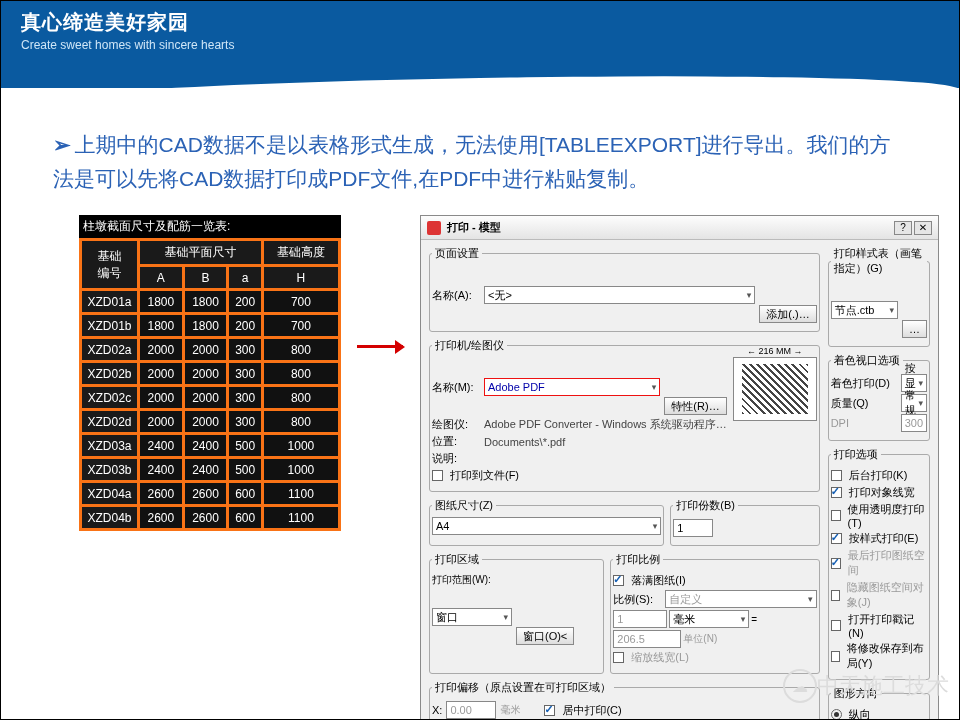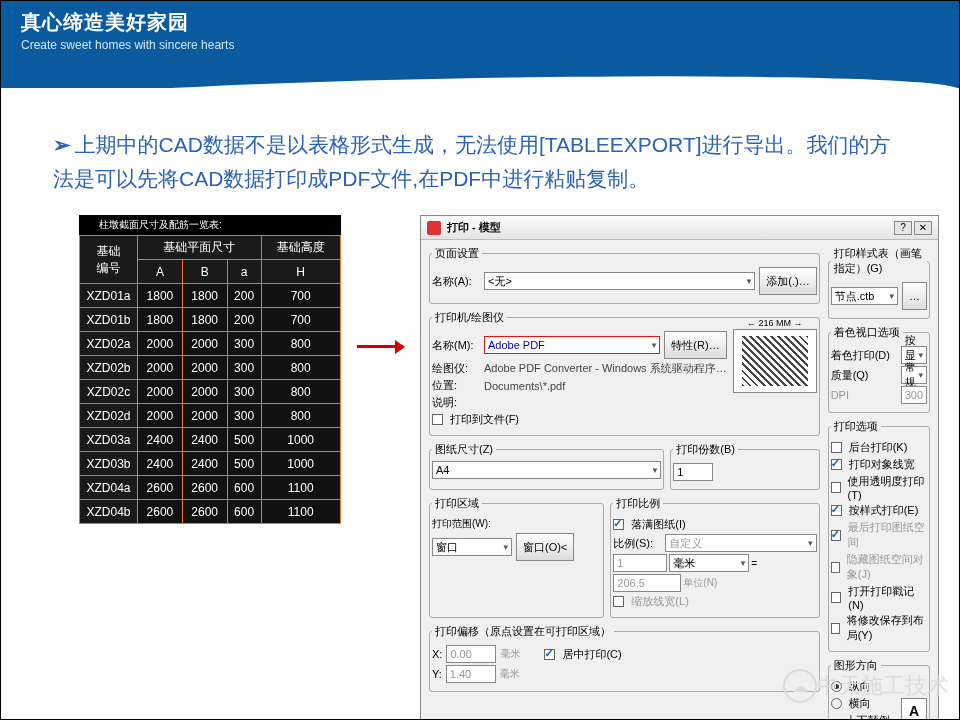--- a/index.html
+++ b/index.html
@@ -7,23 +7,23 @@
   .top-banner { background: #0a5aa0; color: #fff; padding: 8px 20px 6px; }
   .top-banner .cn { font-size: 20px; font-weight: bold; letter-spacing: 1px; }
   .top-banner .en { font-size: 12px; margin-top: 2px; color:#cfe6f7; }
   .banner-wave { height: 30px; background: #0a5aa0; position: relative; }
   .banner-wave::after { content:""; position:absolute; left:0; right:0; bottom:-10px; height:20px; background:#fff; border-top-left-radius:50% 20px; border-top-right-radius:50% 20px; transform:skewY(-1deg); }
   .main-note { color:#2b62b5; font-size:21px; line-height:1.6; padding: 40px 52px 10px; }
   .main-note .arrow { color:#2b62b5; font-weight:bold; margin-right:4px;}
   .content-row { display:flex; align-items:flex-start; padding: 10px 20px 0 78px; gap:14px; }
   
   .cad-wrap { width: 266px; }
-  .cad-title { background:#000; color:#fff; font-size:10px; padding:3px 20px; }
+  .cad-title { background:#000; color:#fff; font-size:12px; padding:3px 4px; }
   table.cad { border-collapse:collapse; width:100%; font-size:12px; color:#fff; background:#000; }
-  table.cad th, table.cad td { border:1px solid #f97316; text-align:center; padding:3px 0; height:24px; }
+  table.cad th, table.cad td { border:3px solid #f97316; text-align:center; padding:3px 0; height:24px; }
   table.cad th { background:#1a1a1a; font-weight:normal; }
   table.cad td { background:#111; }
   table.cad .row-label-col { background:#1a1a1a; width:58px; }
   
   .red-arrow-slot { width:52px; display:flex; align-items:center; justify-content:center; padding-top:130px; }
   .red-arrow { width:46px; height:3px; background:#d40000; position:relative; }
   .red-arrow::after { content:""; position:absolute; right:-2px; top:-5px; border-left:10px solid #d40000; border-top:7px solid transparent; border-bottom:7px solid transparent; }
   
   .dlg { width:520px; border:1px solid #8a8a8a; background:#f0f0f0; font-size:11px; color:#000; position:relative; }
   .dlg-titlebar { display:flex; align-items:center; gap:6px; background:linear-gradient(#fdfdfd,#e4e4e4); padding:4px 6px; border-bottom:1px solid #bbb; }
@@ -35,21 +35,21 @@
   .cols { display:flex; gap:8px; }
   .colL { flex: 1.35; }
   .colR { flex: 1; }
   fieldset { border:1px solid #aaa; padding:4px 2px 6px; margin-bottom:6px; border-radius:3px; }
   legend { padding:0 3px; font-size:11px; }
   .row { display:flex; align-items:center; gap:4px; margin:2px 0; width:100%; }
   .lbl { width:48px; white-space:nowrap; }
   .sel, .txt { flex:1; height:18px; border:1px solid #888; background:#fff; font-size:11px; padding:0 3px; display:flex; align-items:center; position:relative; }
   .sel.small { width:80px; flex:none; }
   .sel::after { content:"▾"; position:absolute; right:3px; font-size:9px; color:#555;}
-  .btn { height:28px; border:1px solid #888; background:linear-gradient(#fff,#ddd); font-size:11px; padding:0 6px; display:flex; align-items:center; cursor:default; }
+  .btn { height:18px; border:1px solid #888; background:linear-gradient(#fff,#ddd); font-size:11px; padding:0 6px; display:flex; align-items:center; cursor:default;margin-top:38px; }
   .chk { width:11px; height:11px; border:1px solid #666; background:#fff; display:inline-block; margin-right:3px; position:relative; }
   .chk.checked::after { content:"✓"; position:absolute; top:-3px; left:-1px; font-size:11px; color:#1760b3; font-weight:bold;}
   .radio { width:11px; height:11px; border:1px solid #666; border-radius:50%; display:inline-block; margin-right:3px; position:relative;}
   .radio.checked::after { content:""; position:absolute; width:5px; height:5px; background:#333; border-radius:50%; top:2px; left:2px;}
   .preview-box { width:84px; height:64px; border:1px solid #888; background:#fff; position:relative; margin-left:auto; }
   .preview-box::before { content:""; position:absolute; inset:6px 8px; background:repeating-linear-gradient(45deg,#444,#444 2px,#fff 2px,#fff 5px); }
   .preview-box .dims { position:absolute; top:-12px; left:0; right:0; font-size:9px; text-align:center; }
   .spin { width:40px; height:18px; border:1px solid #888; background:#fff; display:flex; align-items:center; padding:0 3px; }
   .disab { color:#999; }
   .hl-red { border:1px solid #e11; }

